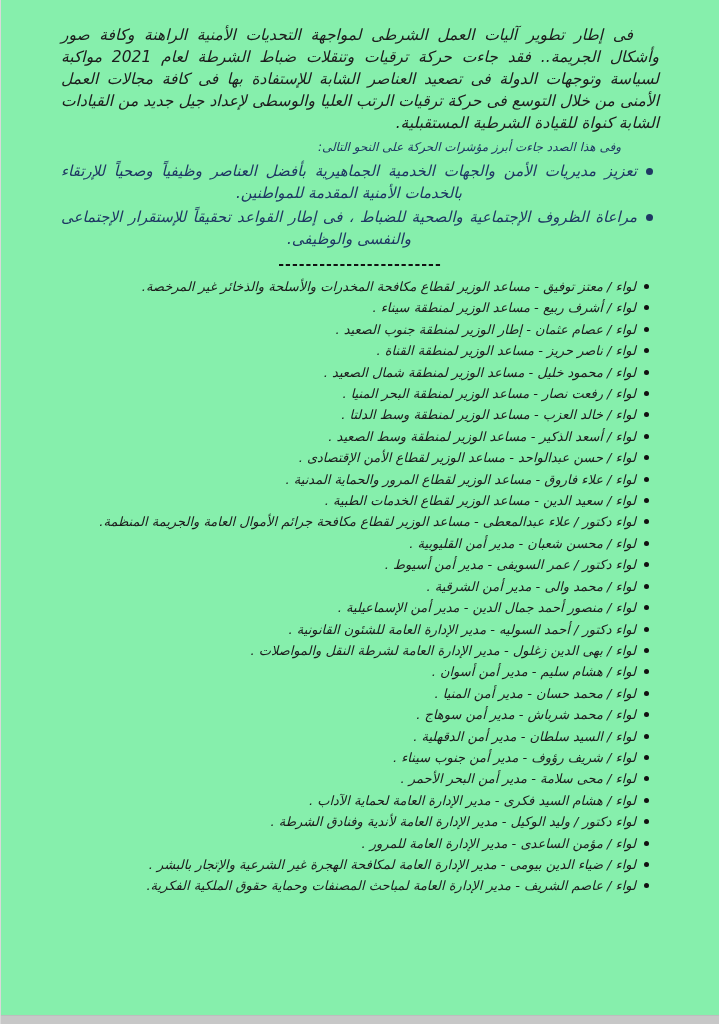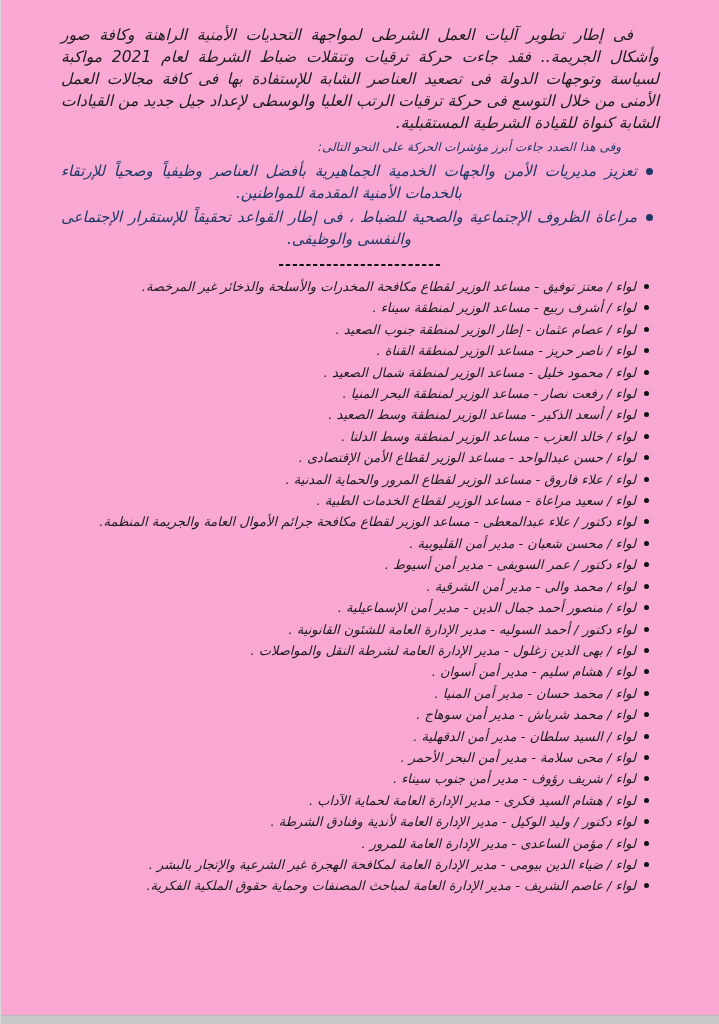--- a/index.html
+++ b/index.html
@@ -7,21 +7,21 @@
     padding: 0;
     width: 719px;
     height: 1024px;
     overflow: hidden;
     background: #ffffff;
   }
   .page {
     position: relative;
     width: 719px;
     height: 1024px;
-    background: #f9a8d4;
+    background: #86efac;
     border-left: 1px solid #d9d9d9;
     box-sizing: border-box;
     direction: rtl;
     font-family: "DejaVu Sans", sans-serif;
     font-style: italic;
     color: #1c1c1c;
   }
   .content {
     padding: 24px 60px 0 60px;
   }
@@ -139,29 +139,29 @@
 
         <li>لواء / عصام عثمان - إطار الوزير لمنطقة جنوب الصعيد .</li>
 
         <li>لواء / ناصر حريز - مساعد الوزير لمنطقة القناة .</li>
 
 
         <li>لواء / محمود خليل - مساعد الوزير لمنطقة شمال الصعيد .</li>
 
         <li>لواء / رفعت نصار - مساعد الوزير لمنطقة البحر المنيا .</li>
 
+        <li>لواء / خالد العزب - مساعد الوزير لمنطقة وسط الدلتا .</li>
+
         <li>لواء / أسعد الذكير - مساعد الوزير لمنطقة وسط الصعيد .</li>
 
-        <li>لواء / خالد العزب - مساعد الوزير لمنطقة وسط الدلتا .</li>
-
         <li>لواء / حسن عبدالواحد - مساعد الوزير لقطاع الأمن الإقتصادى .</li>
 
         <li>لواء / علاء فاروق - مساعد الوزير لقطاع المرور والحماية المدنية .</li>
 
-        <li>لواء / سعيد مراعاة - مساعد الوزير لقطاع الخدمات الطبية .</li>
+        <li>لواء / سعيد الدين - مساعد الوزير لقطاع الخدمات الطبية .</li>
 
         <li>لواء دكتور / علاء عبدالمعطى - مساعد الوزير لقطاع مكافحة جرائم الأموال العامة والجريمة المنظمة.</li>
 
         <li>لواء / محسن شعبان - مدير أمن القليوبية .</li>
 
         <li>لواء دكتور / عمر السويفى - مدير أمن أسيوط .</li>
 
         <li>لواء / محمد والى - مدير أمن الشرقية .</li>
 
         <li>لواء / منصور أحمد جمال الدين - مدير أمن الإسماعيلية .</li>
@@ -171,23 +171,23 @@
         <li>لواء / بهى الدين زغلول - مدير الإدارة العامة لشرطة النقل والمواصلات .</li>
 
         <li>لواء / هشام سليم - مدير أمن أسوان .</li>
 
         <li>لواء / محمد حسان - مدير أمن المنيا .</li>
 
         <li>لواء / محمد شرباش - مدير أمن سوهاج .</li>
 
         <li>لواء / السيد سلطان - مدير أمن الدقهلية .</li>
 
+        <li>لواء / شريف رؤوف - مدير أمن جنوب سيناء .</li>
+
         <li>لواء / محى سلامة - مدير أمن البحر الأحمر .</li>
-
-        <li>لواء / شريف رؤوف - مدير أمن جنوب سيناء .</li>
 
         <li>لواء / هشام السيد فكرى - مدير الإدارة العامة لحماية الآداب .</li>
 
         <li>لواء دكتور / وليد الوكيل - مدير الإدارة العامة لأندية وفنادق الشرطة .</li>
 
         <li>لواء / مؤمن الساعدى - مدير الإدارة العامة للمرور .</li>
 
         <li>لواء / ضياء الدين بيومى - مدير الإدارة العامة لمكافحة الهجرة غير الشرعية والإتجار بالبشر .</li>
 
         <li>لواء / عاصم الشريف - مدير الإدارة العامة لمباحث المصنفات وحماية حقوق الملكية الفكرية.</li>

